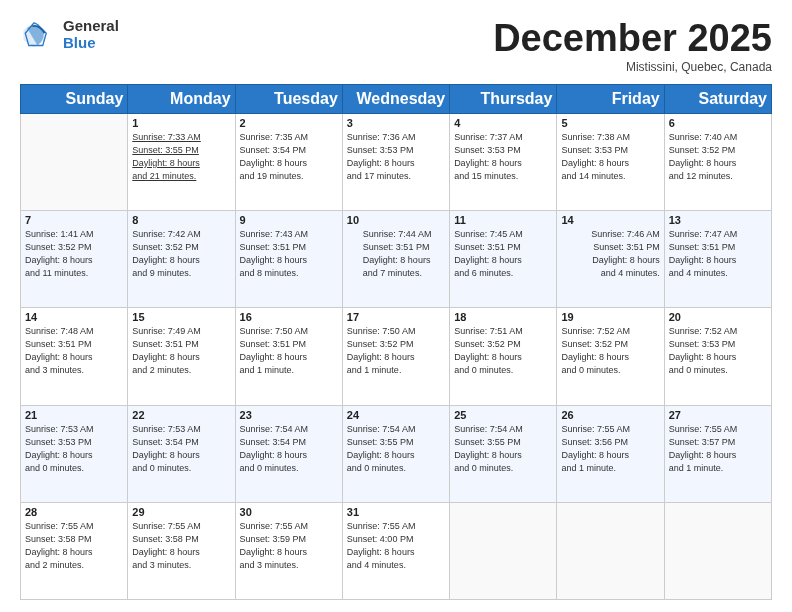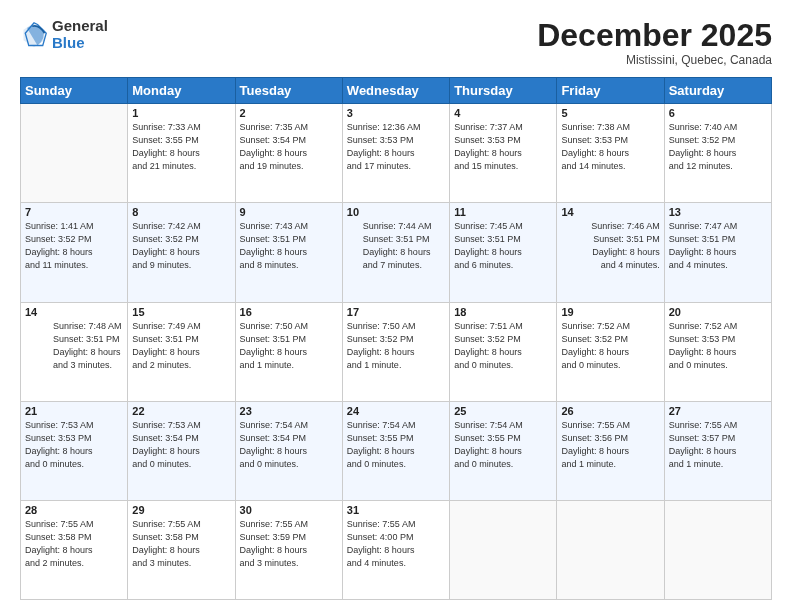--- a/index.html
+++ b/index.html
@@ -25,60 +25,61 @@
     }
     .logo {
       display: flex;
       align-items: center;
       gap: 4px;
     }
     .logo-text {
       display: flex;
       flex-direction: column;
       line-height: 1.1;
+      margin-left: 11px;
     }
     .logo-general {
       font-size: 15px;
       font-weight: bold;
       color: #333;
     }
     .logo-blue {
       font-size: 15px;
       font-weight: bold;
       color: #2979c8;
     }
     .logo-icon {
       width: 28px;
       height: 28px;
     }
     .title-section {
       text-align: right;
     }
     .main-title {
-      font-size: 32px;
+      font-size: 38px;
       font-weight: bold;
       color: #222;
       line-height: 1.1;
     }
     .subtitle {
       font-size: 12px;
       color: #444;
     }
     .calendar-table {
       width: 100%;
       border-collapse: collapse;
       flex: 1;
     }
     .calendar-table th {
       background: #2979c8;
       color: #fff;
-      font-size: 13px;
+      font-size: 16px;
       font-weight: bold;
       padding: 5px 4px;
-      text-align: left;
+      text-align: right;
       border: 1px solid #1a5fa0;
     }
     .calendar-table td {
       border: 1px solid #ccc;
       vertical-align: top;
       padding: 3px 4px;
       font-size: 9.5px;
       color: #333;
       width: calc(100% / 7);
       height: 82px;
@@ -136,35 +137,35 @@
           <th>Thursday</th>
           <th>Friday</th>
           <th>Saturday</th>
         </tr>
     </thead>
     <tbody id="calendar-body">
     <tr>
           <td class="empty-cell"></td>
           <td>
             <span class="day-num">1</span>
-            <div class="day-info" style="white-space: pre-line;">Sunrise: 7:33 AM
+            <div class="day-info" style="white-space: pre-line; text-decoration: underline;">Sunrise: 7:33 AM
 Sunset: 3:55 PM
 Daylight: 8 hours
 and 21 minutes.</div>
           </td>
           <td>
             <span class="day-num">2</span>
             <div class="day-info" style="white-space: pre-line;">Sunrise: 7:35 AM
 Sunset: 3:54 PM
 Daylight: 8 hours
 and 19 minutes.</div>
           </td>
           <td>
             <span class="day-num">3</span>
-            <div class="day-info" style="white-space: pre-line;">Sunrise: 12:36 AM
+            <div class="day-info" style="white-space: pre-line;">Sunrise: 7:36 AM
 Sunset: 3:53 PM
 Daylight: 8 hours
 and 17 minutes.</div>
           </td>
           <td>
             <span class="day-num">4</span>
             <div class="day-info" style="white-space: pre-line;">Sunrise: 7:37 AM
 Sunset: 3:53 PM
 Daylight: 8 hours
 and 15 minutes.</div>
@@ -231,21 +232,21 @@
             <span class="day-num">13</span>
             <div class="day-info" style="white-space: pre-line;">Sunrise: 7:47 AM
 Sunset: 3:51 PM
 Daylight: 8 hours
 and 4 minutes.</div>
           </td>
         </tr>
         <tr>
           <td>
             <span class="day-num">14</span>
-            <div class="day-info" style="white-space: pre-line; margin-left: 28px;">Sunrise: 7:48 AM
+            <div class="day-info" style="white-space: pre-line;">Sunrise: 7:48 AM
 Sunset: 3:51 PM
 Daylight: 8 hours
 and 3 minutes.</div>
           </td>
           <td>
             <span class="day-num">15</span>
             <div class="day-info" style="white-space: pre-line;">Sunrise: 7:49 AM
 Sunset: 3:51 PM
 Daylight: 8 hours
 and 2 minutes.</div>

